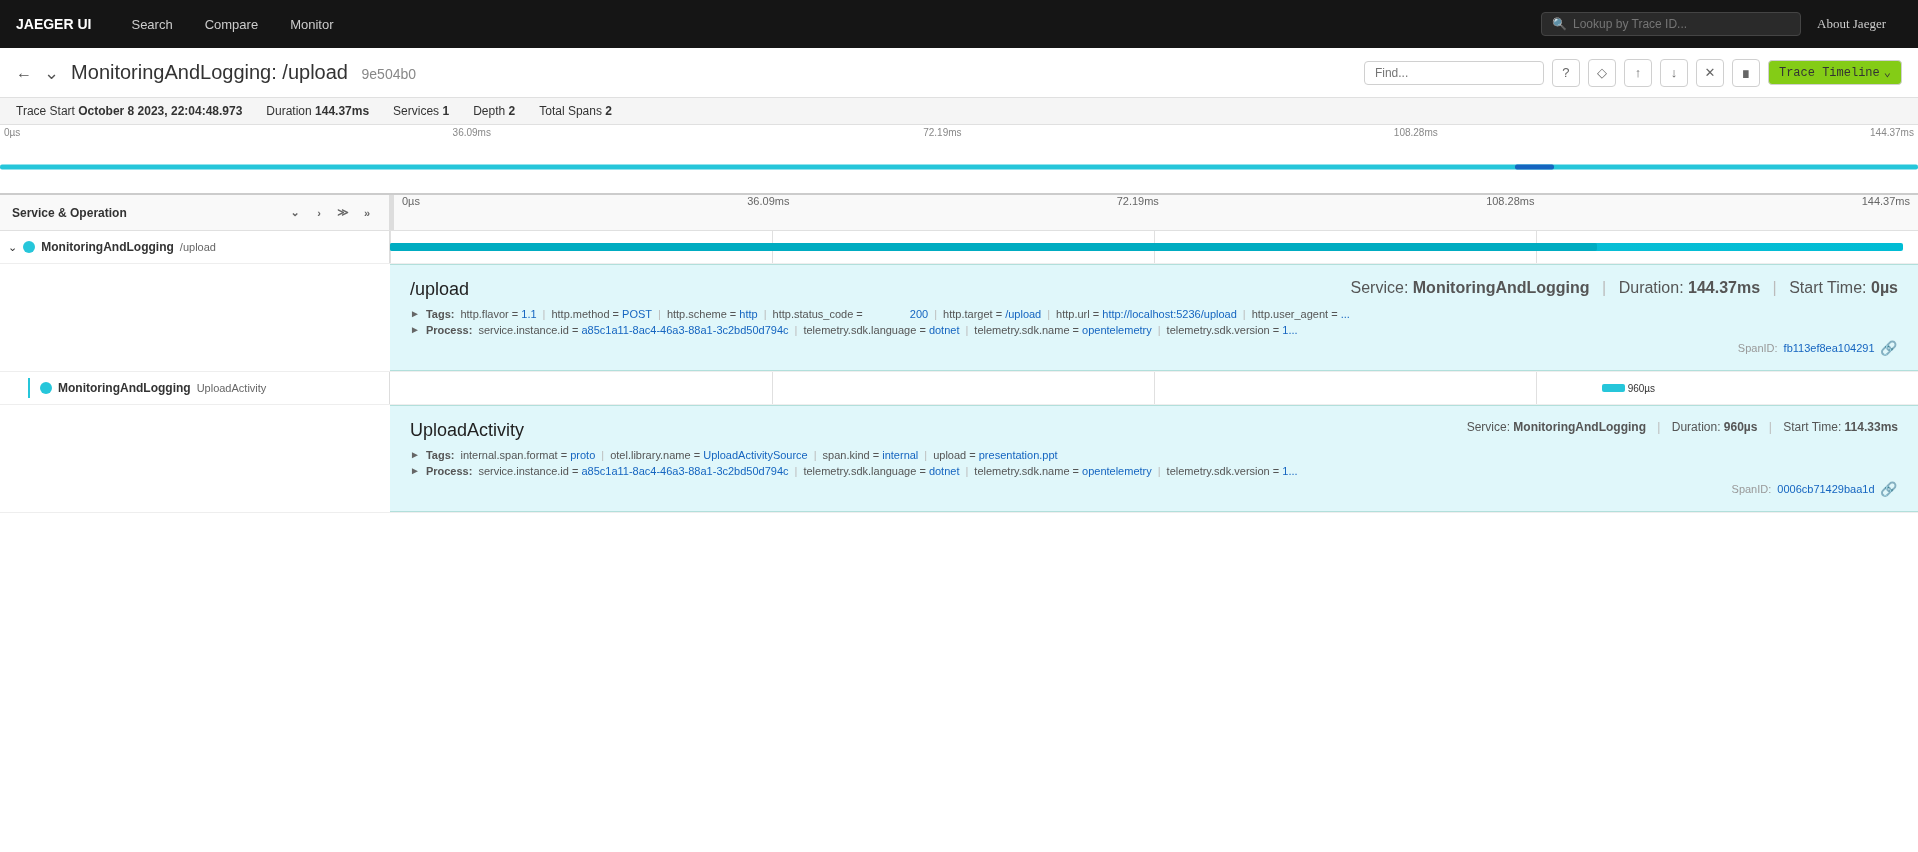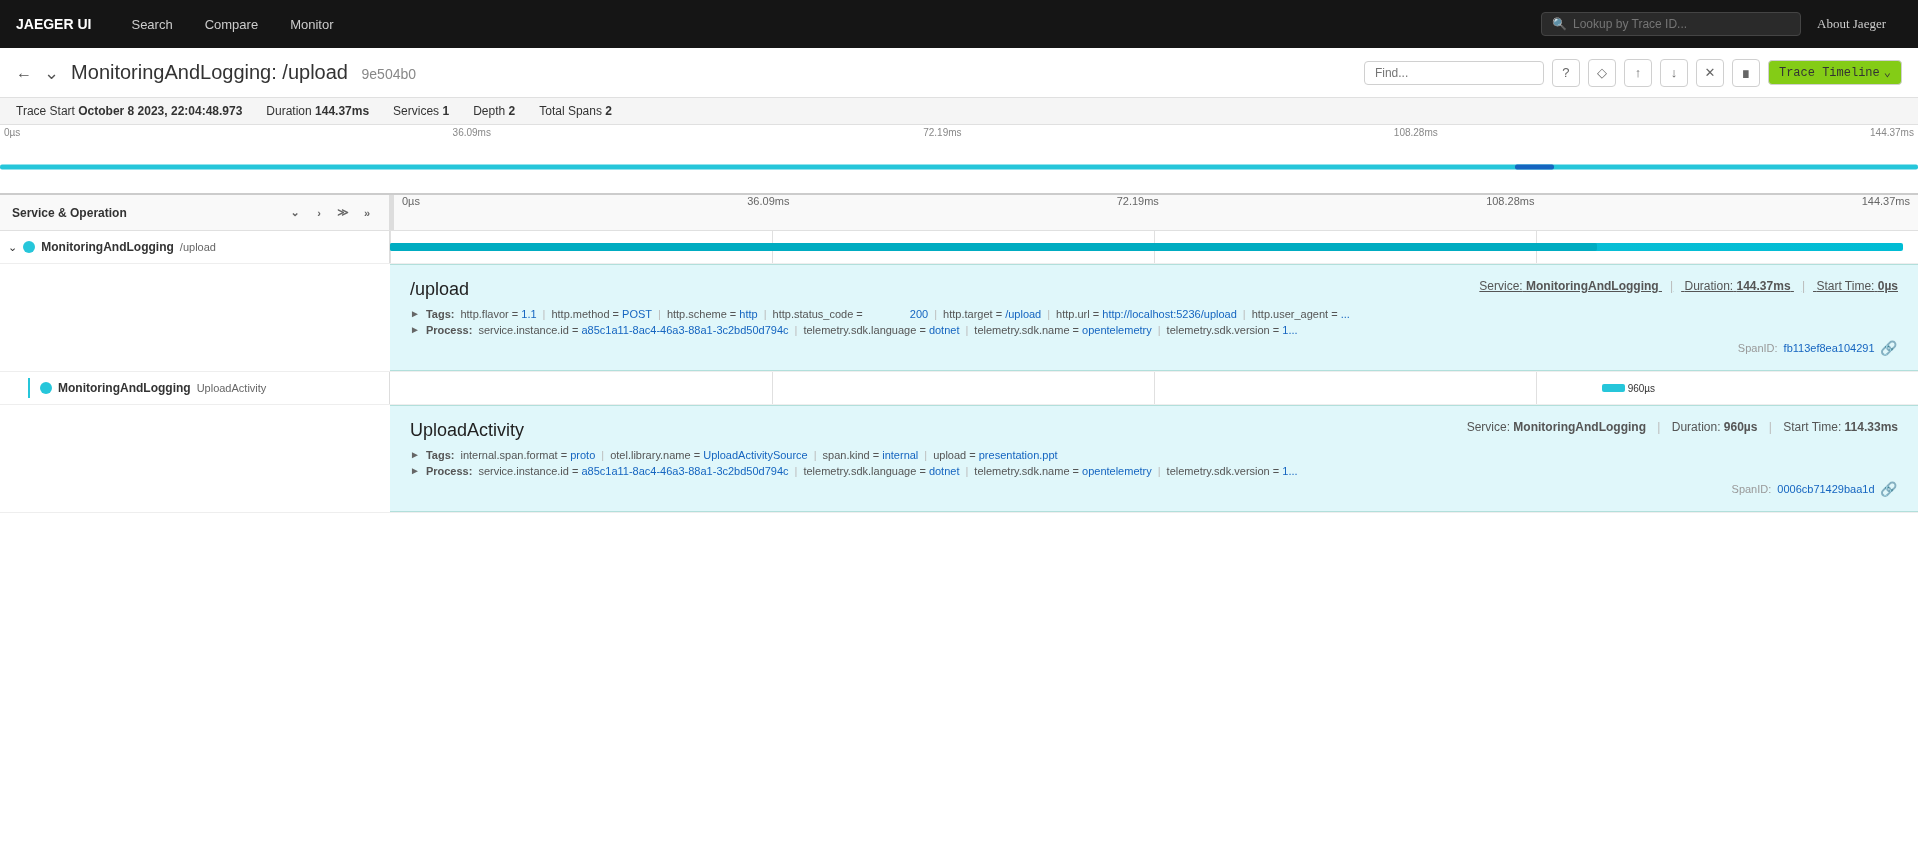--- a/index.html
+++ b/index.html
@@ -398,21 +398,21 @@
 
         <div style="position:absolute;top:50%;transform:translateY(-50%);left:0%;width:99%;height:8px;background:linear-gradient(to right,#26c6da,#00bcd4);border-radius:2px;"></div>
 
         <div style="position:absolute;top:50%;transform:translateY(-50%);left:0%;width:79%;height:8px;background:#00acc1;border-radius:2px;"></div>
       </div>
     </div>
 
     <div style="margin-left:390px;background:#e0f7fa;border-top:1px solid #b2dfdb;border-bottom:1px solid #b2dfdb;padding:14px 20px;">
       <div style="display:flex;justify-content:space-between;align-items:flex-start;margin-bottom:8px;">
         <span style="font-size:18px;font-weight:400;color:#222;">/upload</span>
-        <span style="font-size:12px;color:#555;text-decoration:underline;">
+        <span style="font-size:16px;color:#555;">
           <span>Service:</span>
           <strong>MonitoringAndLogging</strong>
           <span style="margin:0 8px;color:#bbb;">|</span>
           <span>Duration:</span>
           <strong>144.37ms</strong>
           <span style="margin:0 8px;color:#bbb;">|</span>
           <span>Start Time:</span>
           <strong>0µs</strong>
         </span>
       </div>

